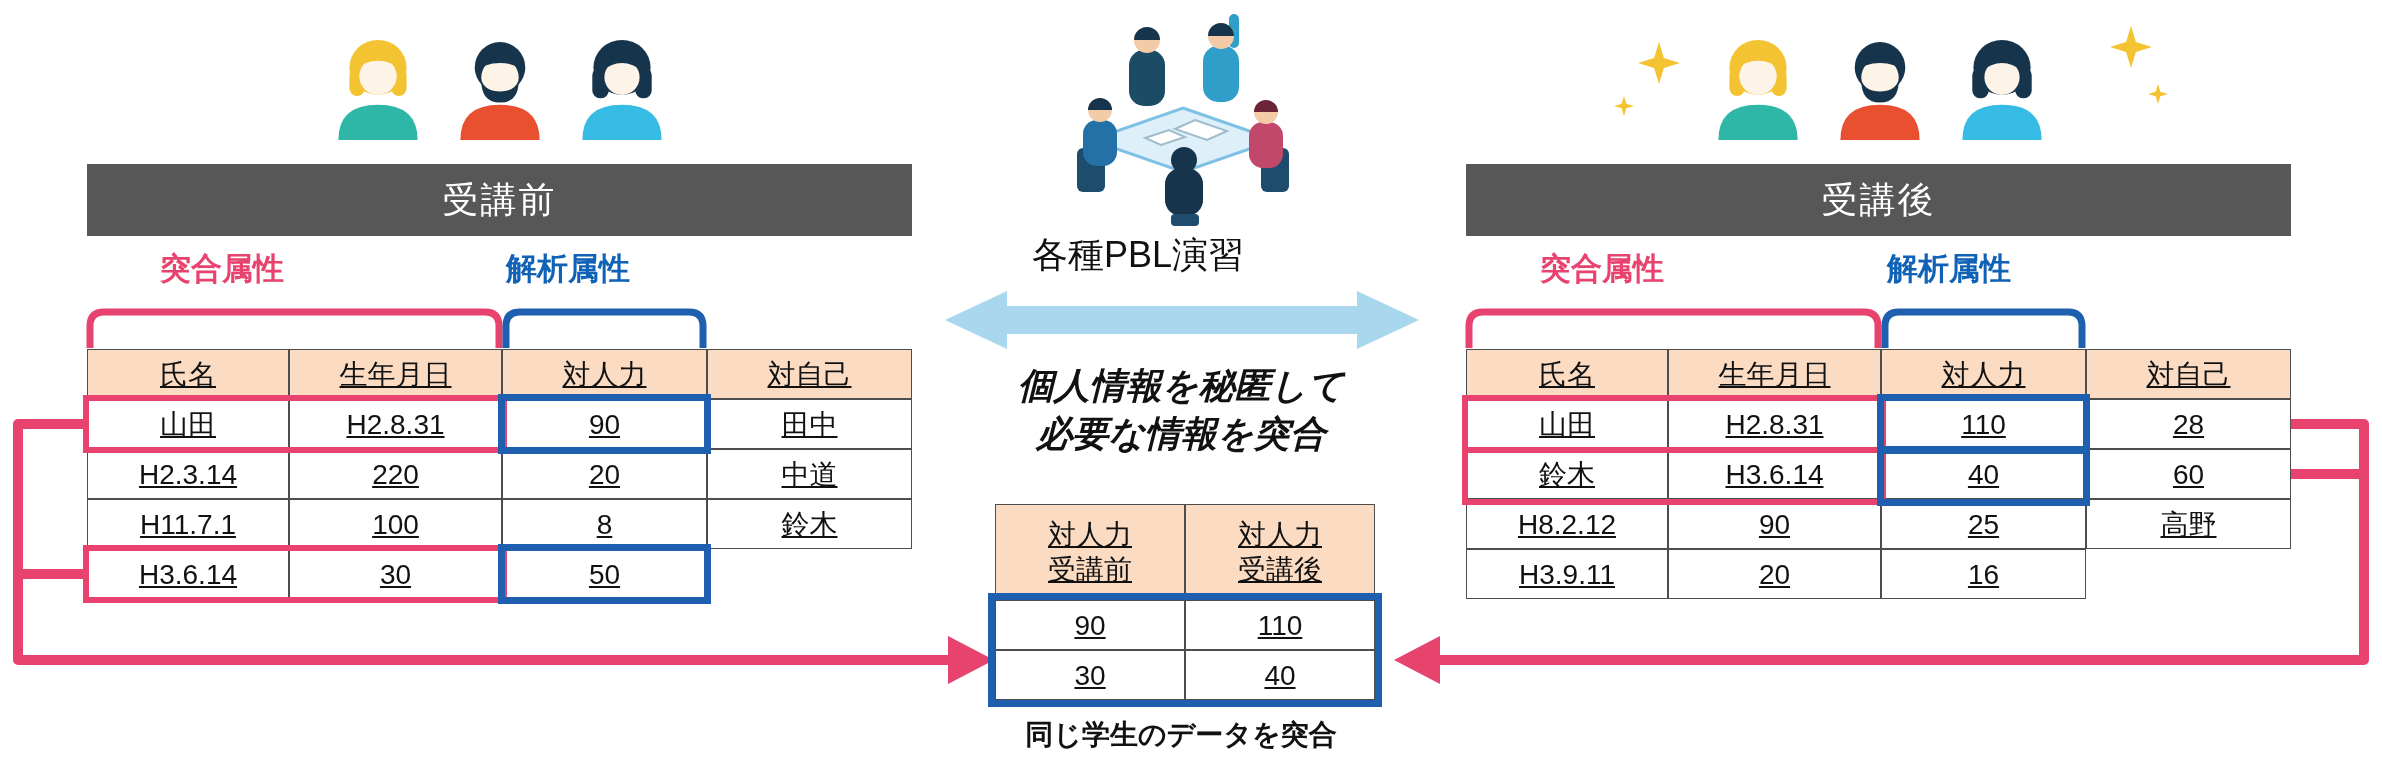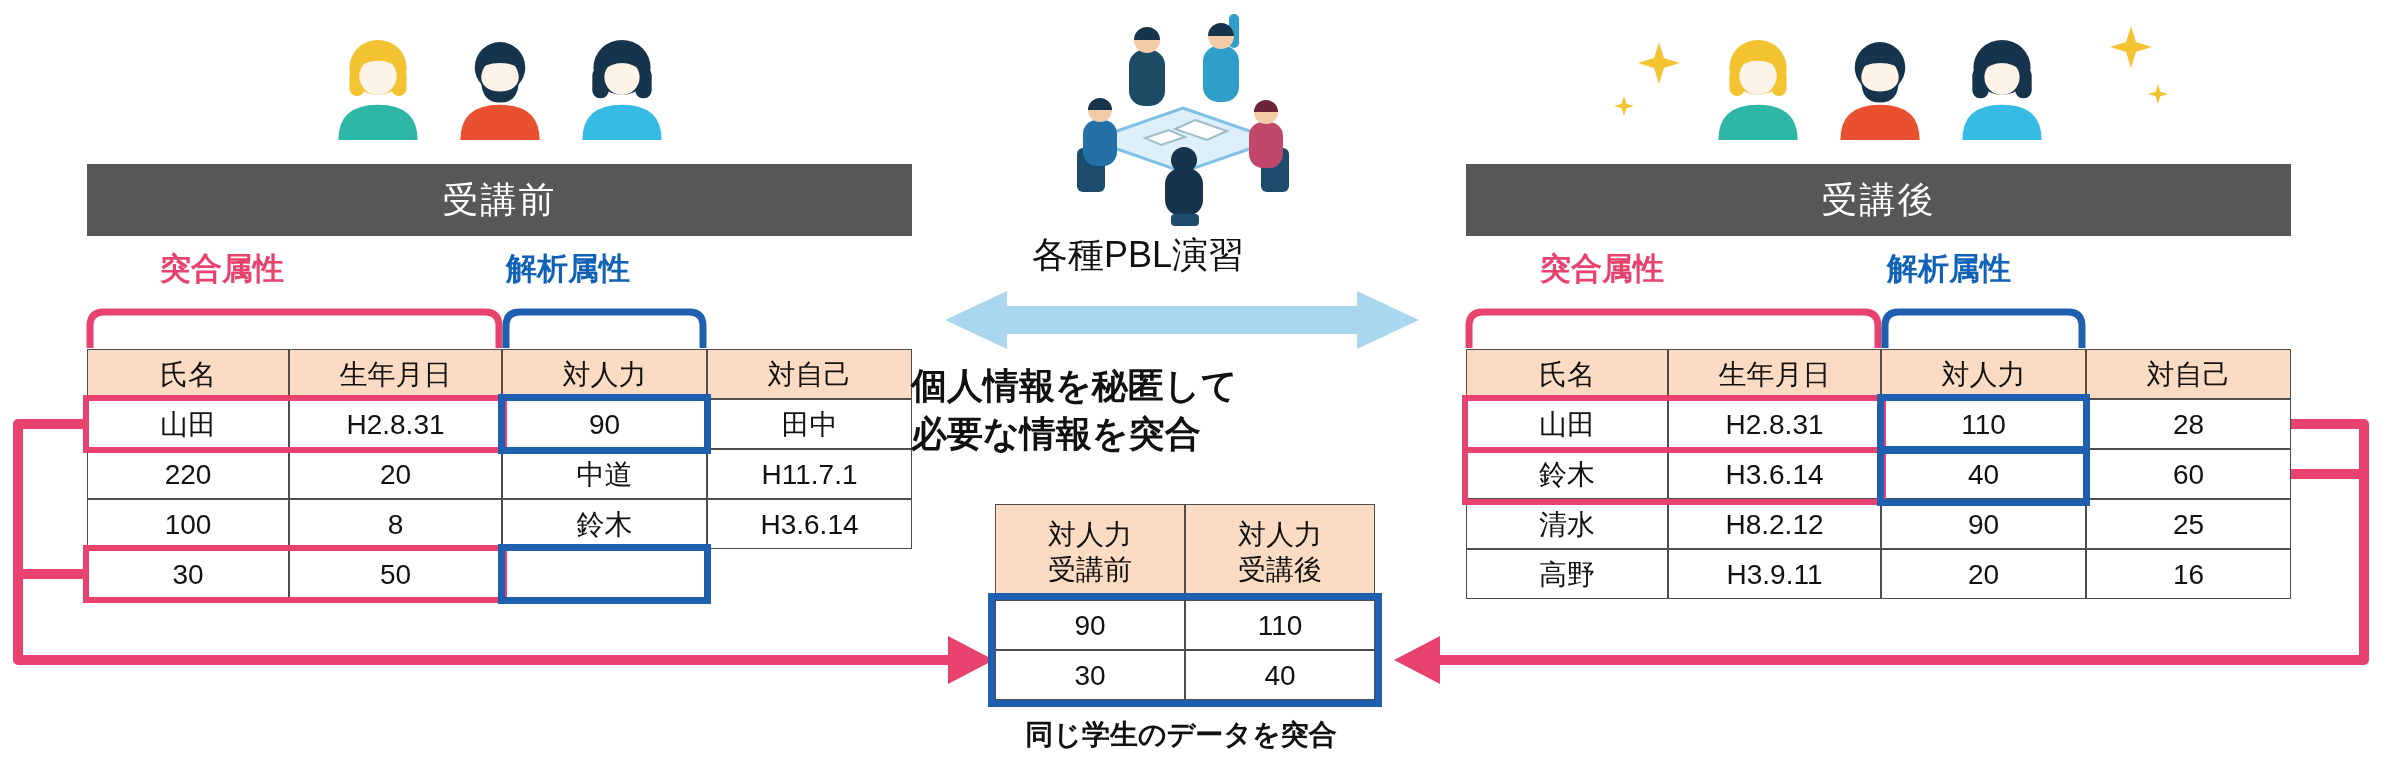--- a/index.html
+++ b/index.html
@@ -16,21 +16,21 @@
     display:flex; align-items:center; justify-content:center; font-size:36px; z-index:2;
     letter-spacing:2px;
   }
   .bar.left  { left:87px;  width:825px; }
   .bar.right { left:1466px; width:825px; }
 
   .lbl { position:absolute; top:248px; font-size:31px; font-weight:bold; z-index:2; }
   .lbl.pink { color:#E8426F; }
   .lbl.blue { color:#0F62B5; }
 
-  .tbl { position:absolute; display:grid; z-index:2; background:#ffffff; }
+  .tbl { position:absolute; display:grid; z-index:2; background:#ffffff;text-decoration:underline; }
   .tbl.side   { top:349px; grid-template-columns:202px 213px 205px 205px; grid-auto-rows:50px; }
   .tbl.side.l { left:87px; }
   .tbl.side.r { left:1466px; }
   .tbl.mid    { left:995px; top:504px; grid-template-columns:190px 190px; grid-template-rows:96px 50px 50px; }
 
   .cell {
     border:1.5px solid #4d4d4d; background:#ffffff;
     display:flex; flex-direction:column; align-items:center; justify-content:center;
     font-size:28px; line-height:1.25;
   }
@@ -38,22 +38,22 @@
 
   .hl { position:absolute; z-index:3; pointer-events:none; }
   .hl.pink { border:6px solid #E8426F; }
   .hl.blue { border:7px solid #1F5FAF; }
 
   .ctr-title {
     position:absolute; left:898px; width:480px; top:231px; text-align:center;
     font-size:36px; z-index:2;
   }
   .ctr-desc {
-    position:absolute; left:911px; width:540px; top:362px; 
-    font-size:36px; font-weight:bold; line-height:1.32; z-index:2;
+    position:absolute; left:911px; width:540px; top:362px; text-align:center;
+    font-size:36px; font-weight:bold; line-height:1.32; z-index:2;font-style:italic;
   }
   .caption {
     position:absolute; left:911px; width:540px; top:716px; text-align:center;
     font-size:28px; font-weight:bold; z-index:2;
   }
 
   .avatars { position:absolute; top:30px; display:flex; gap:12px; z-index:2; }
   .avatars.left  { left:323px; }
   .avatars.right { left:1703px; }
   .sparkle { position:absolute; z-index:2; }
@@ -195,20 +195,21 @@
 
   <div class="tbl side l">
     <div class="cell hd">氏名</div>
     <div class="cell hd">生年月日</div>
     <div class="cell hd">対人力</div>
     <div class="cell hd">対自己</div>
     <div class="cell">山田</div>
     <div class="cell">H2.8.31</div>
     <div class="cell">90</div>
     <div class="cell">田中</div>
+    <div class="cell">H2.3.14</div>
     <div class="cell">220</div>
     <div class="cell">20</div>
     <div class="cell">中道</div>
     <div class="cell">H11.7.1</div>
     <div class="cell">100</div>
     <div class="cell">8</div>
     <div class="cell">鈴木</div>
     <div class="cell">H3.6.14</div>
     <div class="cell">30</div>
     <div class="cell">50</div>
@@ -220,21 +221,20 @@
     <div class="cell hd">対人力</div>
     <div class="cell hd">対自己</div>
     <div class="cell">山田</div>
     <div class="cell">H2.8.31</div>
     <div class="cell">110</div>
     <div class="cell">28</div>
     <div class="cell">鈴木</div>
     <div class="cell">H3.6.14</div>
     <div class="cell">40</div>
     <div class="cell">60</div>
-    <div class="cell">清水</div>
     <div class="cell">H8.2.12</div>
     <div class="cell">90</div>
     <div class="cell">25</div>
     <div class="cell">高野</div>
     <div class="cell">H3.9.11</div>
     <div class="cell">20</div>
     <div class="cell">16</div>
   </div>
 
   <div class="ctr-title">各種PBL演習</div>

